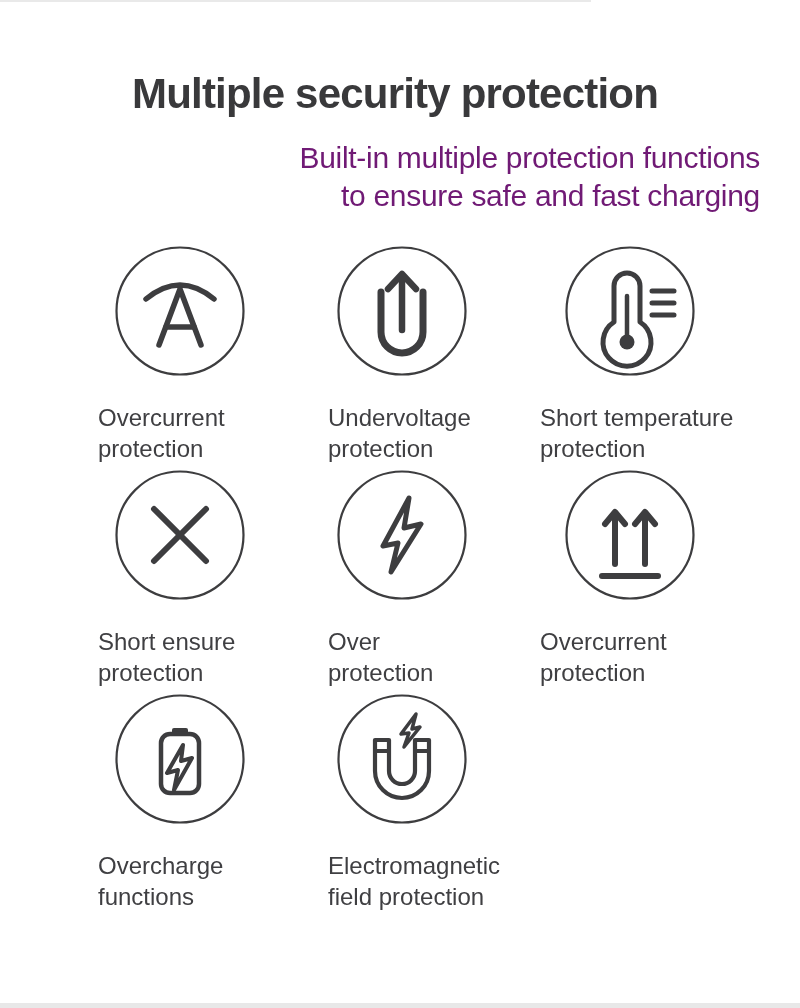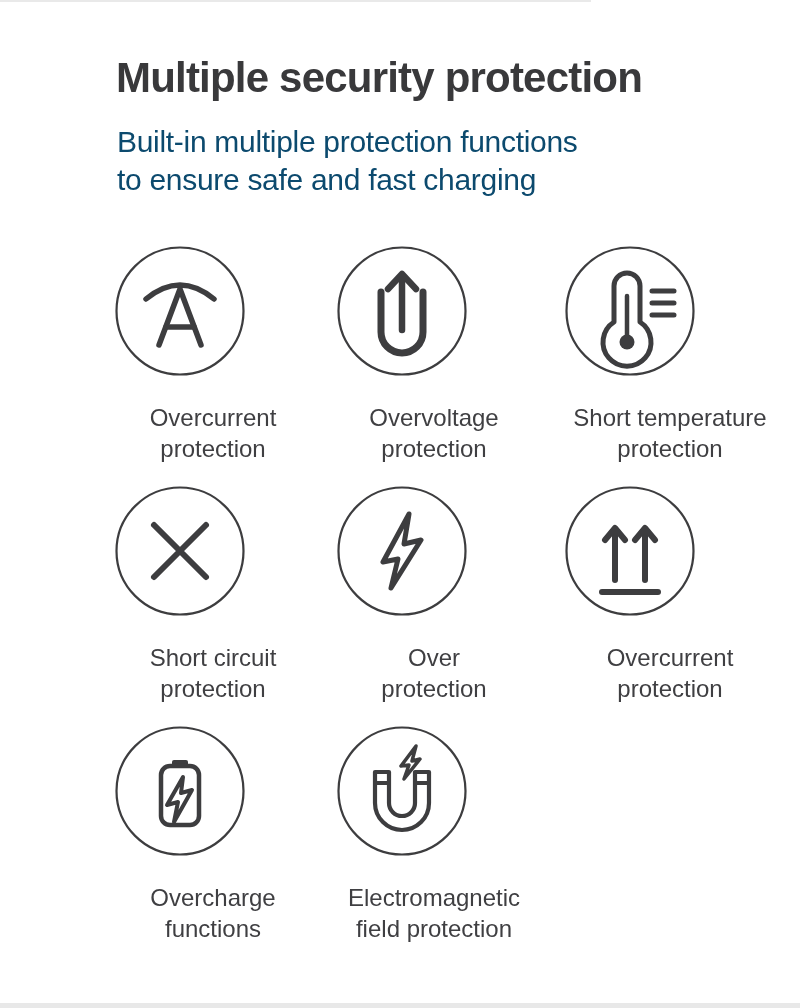--- a/index.html
+++ b/index.html
@@ -15,40 +15,40 @@
     width:591px; height:2px;
     background:#e9e9e9;
   }
   .bottom-bar {
     position:absolute; bottom:0; left:0;
     width:800px; height:5px;
     background:#e8e8e8;
   }
   header { padding:53px 40px 0 116px; }
   .title {
-    margin:0;
+    margin:16px;
     font-size:42px; font-weight:700;
     letter-spacing:-0.8px;
     color:#39393b;
     line-height:1.2;
   }
   .subtitle {
     margin:20px 0 0 1px;
     font-size:30px; font-weight:400;
     letter-spacing:-0.3px;
-    color:#0c4a6e;
+    color:#701a75;
     line-height:38px;
     white-space:pre-line;
+    text-align:right;
   }
   .grid {
     position:absolute; left:98px; top:246px;
     display:grid;
     grid-template-columns:230px 212px 260px;
-    row-gap:22px;
-    text-align:center;
+    row-gap:6px;
   }
   .cell { }
   .icon { display:block; width:130px; height:130px; color:#3d3d3f; }
   .cell:nth-child(3n+1) .icon { margin-left:17px; }
   .cell:nth-child(3n+2) .icon { margin-left:9px; }
   .cell:nth-child(3n)   .icon { margin-left:25px; }
   .label {
     margin:26px 0 0 0;
     font-size:24px; color:#3f3f42;
     line-height:31px;
@@ -81,42 +81,42 @@
 protection</p>
     </div>
 
     <div class="cell">
       <svg class="icon" viewBox="0 0 130 130">
         <circle cx="65" cy="65" r="63.5" fill="none" stroke="currentColor" stroke-width="2.2"></circle>
         <path d="M44 46 L44 86 A21 21 0 0 0 86 86 L86 46" fill="none" stroke="currentColor" stroke-width="7" stroke-linecap="round"></path>
         <path d="M65 84 L65 31" fill="none" stroke="currentColor" stroke-width="6.5" stroke-linecap="round"></path>
         <path d="M51 43 L65 28 L79 43" fill="none" stroke="currentColor" stroke-width="6.5" stroke-linecap="round" stroke-linejoin="round"></path>
       </svg>
-      <p class="label">Overvoltage
+      <p class="label">Undervoltage
 protection</p>
     </div>
 
     <div class="cell">
       <svg class="icon" viewBox="0 0 130 130">
         <circle cx="65" cy="65" r="63.5" fill="none" stroke="currentColor" stroke-width="2.2"></circle>
         <path d="M49 40 A13 13 0 0 1 75 40 L75 76 A24 24 0 1 1 49 76 Z" fill="none" stroke="currentColor" stroke-width="5" stroke-linejoin="round"></path>
         <path d="M62 50 L62 90" fill="none" stroke="currentColor" stroke-width="4.5" stroke-linecap="round"></path>
         <circle cx="62" cy="96" r="7.5" fill="currentColor"></circle>
         <path d="M87 45 L109 45 M87 57 L109 57 M87 69 L109 69" fill="none" stroke="currentColor" stroke-width="5" stroke-linecap="round"></path>
       </svg>
       <p class="label">Short temperature
 protection</p>
     </div>
 
     <div class="cell">
       <svg class="icon" viewBox="0 0 130 130">
         <circle cx="65" cy="65" r="63.5" fill="none" stroke="currentColor" stroke-width="2.2"></circle>
         <path d="M39 39 L91 91 M91 39 L39 91" fill="none" stroke="currentColor" stroke-width="6" stroke-linecap="round"></path>
       </svg>
-      <p class="label">Short circuit
+      <p class="label">Short ensure
 protection</p>
     </div>
 
     <div class="cell">
       <svg class="icon" viewBox="0 0 130 130">
         <circle cx="65" cy="65" r="63.5" fill="none" stroke="currentColor" stroke-width="2.2"></circle>
         <path d="M72 28 L46 76 L61 73 L54 102 L84 54 L67 58 Z" fill="none" stroke="currentColor" stroke-width="5" stroke-linejoin="round"></path>
       </svg>
       <p class="label">Over
 protection</p>

